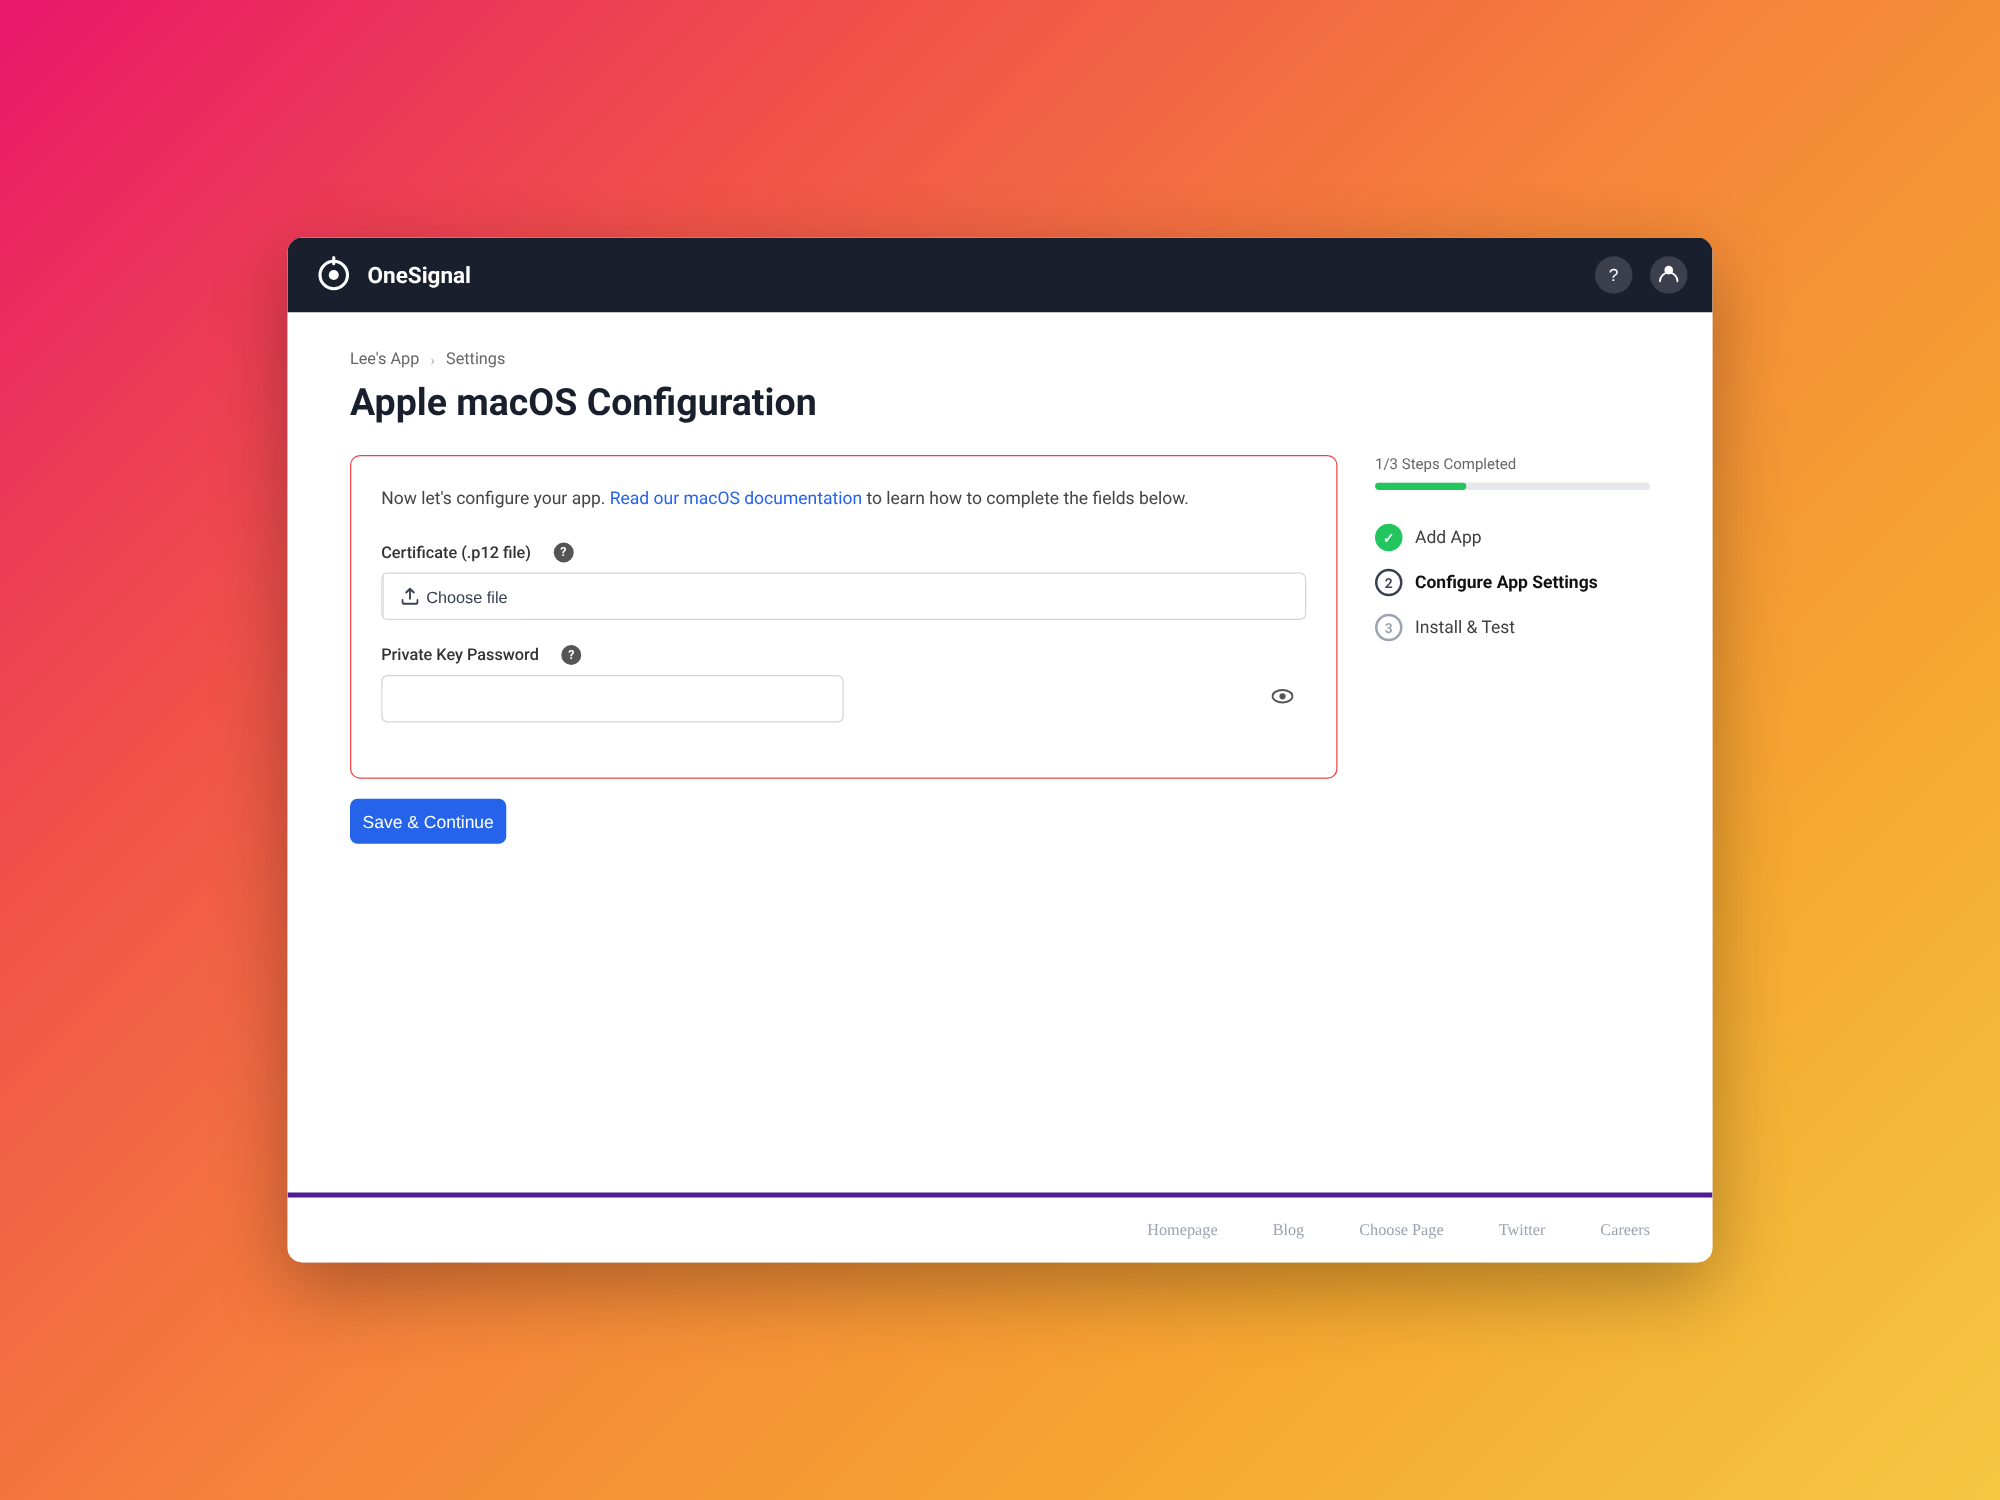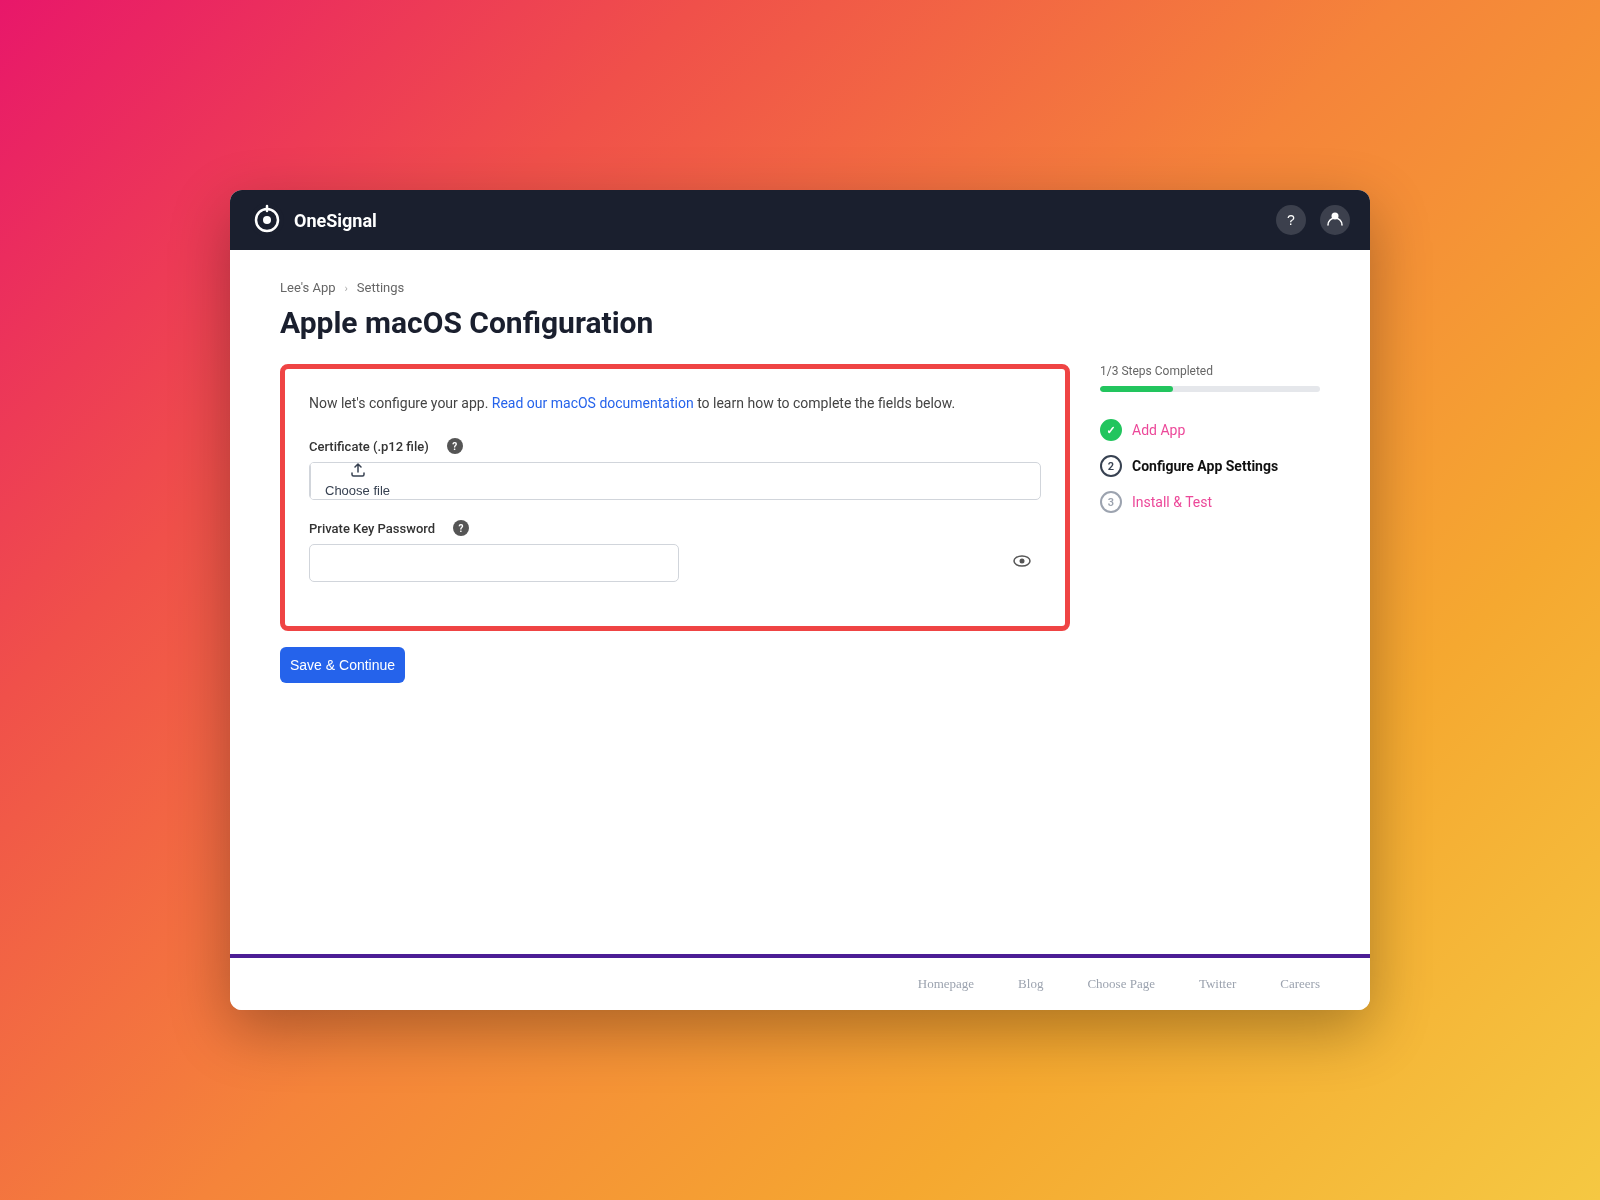--- a/index.html
+++ b/index.html
@@ -125,21 +125,21 @@
     }
 
     .col-sidebar {
       width: 220px;
       flex-shrink: 0;
     }
 
     
     .card {
       background: #fff;
-      border: 5px solid #ef4444;
+      border: 1px solid #ef4444;
       border-radius: 8px;
       padding: 24px;
     }
 
     .card-intro {
       font-size: 14px;
       color: #444;
       margin-bottom: 24px;
       line-height: 1.5;
     }
@@ -202,21 +202,20 @@
       border: none;
       border-left: 1px solid #d1d5db;
       padding: 0 14px;
       font-size: 13px;
       color: #374151;
       cursor: pointer;
       display: flex;
       align-items: center;
       gap: 6px;
       white-space: nowrap;
-      flex-direction: column;
     }
 
     .password-input-wrapper {
       position: relative;
       display: flex;
       align-items: center;
     }
 
     .password-input {
       width: 100%;
@@ -299,21 +298,21 @@
       font-weight: 600;
     }
 
     .step-number.completed {
       background: #22c55e;
       border-color: #22c55e;
       color: #fff;
     }
 
     .step-label {
-      color: #ec4899;
+      color: #404040;
     }
 
     .step-label.active {
       font-weight: 700;
       color: #111;
     }
 
     
     .footer {
       background: #fff;

